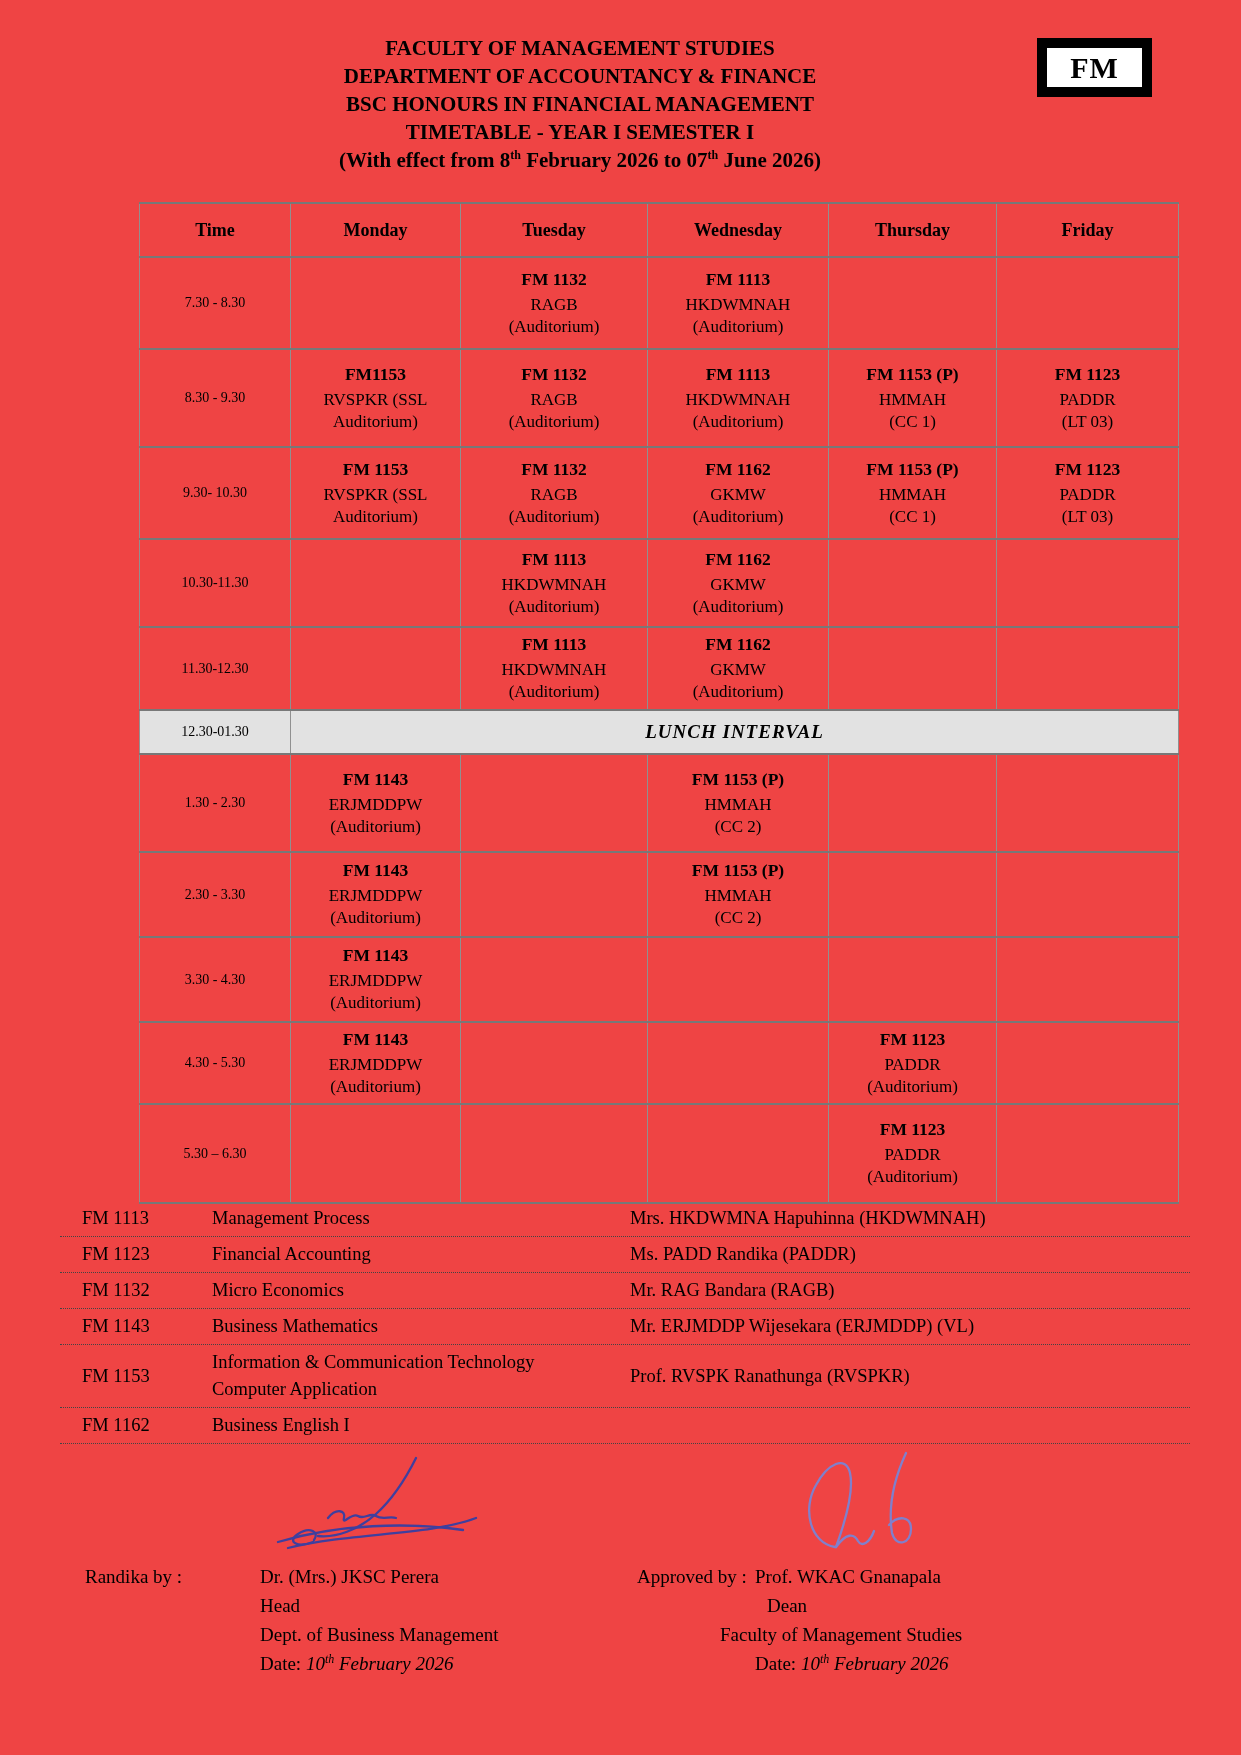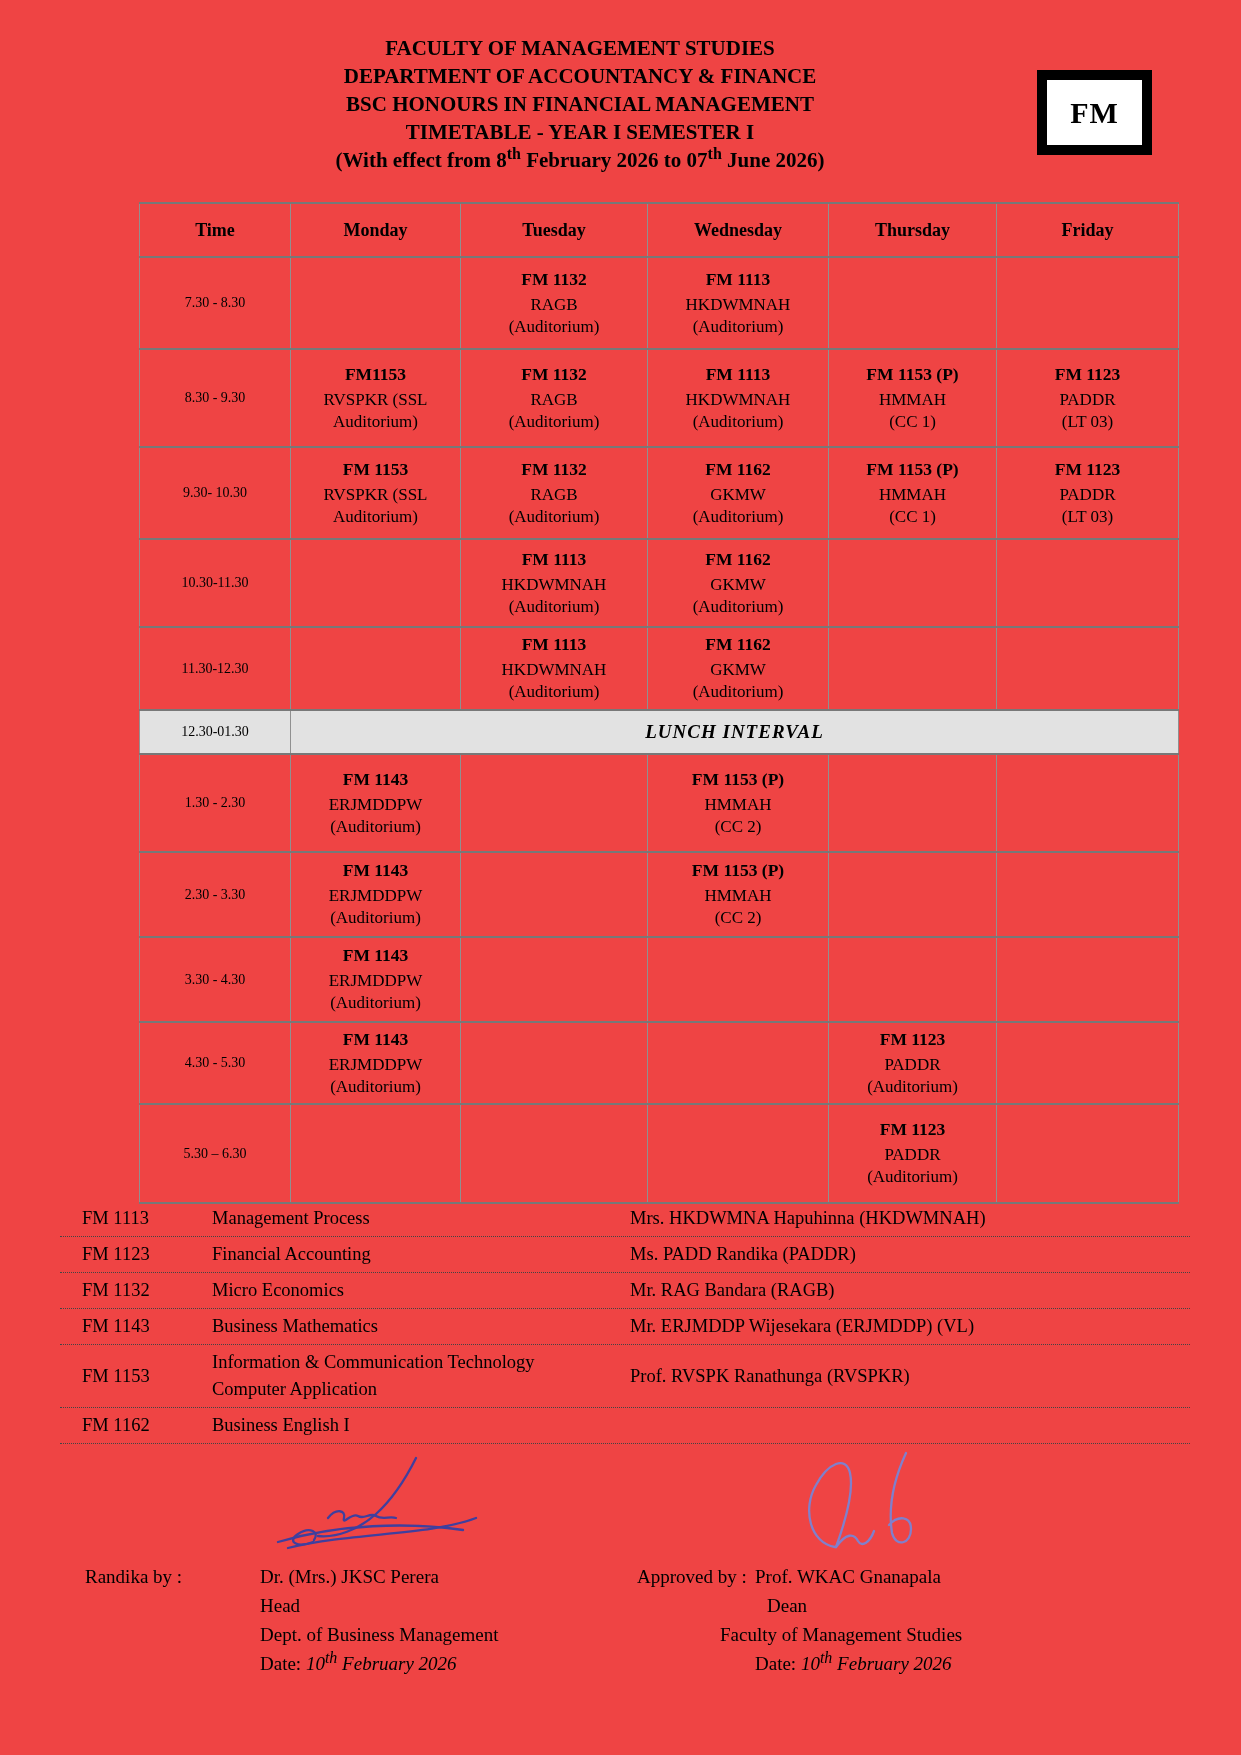--- a/index.html
+++ b/index.html
@@ -3,25 +3,25 @@
 <meta charset="utf-8">
 <style>
   html,body{margin:0;padding:0;background:#ffffff;}
   .page{
     position:relative;width:1241px;height:1755px;background:#ef4444;
     font-family:"Liberation Serif","DejaVu Serif",serif;color:#000;overflow:hidden;
   }
   
   .header-block{position:absolute;top:34px;left:150px;width:860px;text-align:center;}
   .header-line{font-weight:bold;font-size:21px;line-height:28px;white-space:nowrap;}
-  .header-line sup,.sup{font-size:16px;vertical-align:super;line-height:0;}
+  .header-line sup,.sup{font-size:12px;vertical-align:super;line-height:0;}
   .fm-logo{
-    position:absolute;left:1037px;top:38px;width:115px;height:85px;box-sizing:border-box;
+    position:absolute;left:1037px;top:38px;width:115px;height:59px;box-sizing:border-box;
     border:10px solid #000;display:flex;align-items:center;justify-content:center;
-    font-weight:bold;font-size:30px;letter-spacing:1px;background:#fff;margin-top:32px;
+    font-weight:bold;font-size:30px;letter-spacing:1px;background:#fff;
   }
   
   table.tt{
     position:absolute;left:139px;top:202px;width:1039px;border-collapse:collapse;table-layout:fixed;
   }
   table.tt th,table.tt td{
     border-left:1px solid #909090;border-right:1px solid #909090;
     border-top:2px solid var(--border-col,#787878);border-bottom:2px solid var(--border-col,#787878);
     text-align:center;vertical-align:middle;padding:2px 3px;overflow:hidden;
   }

